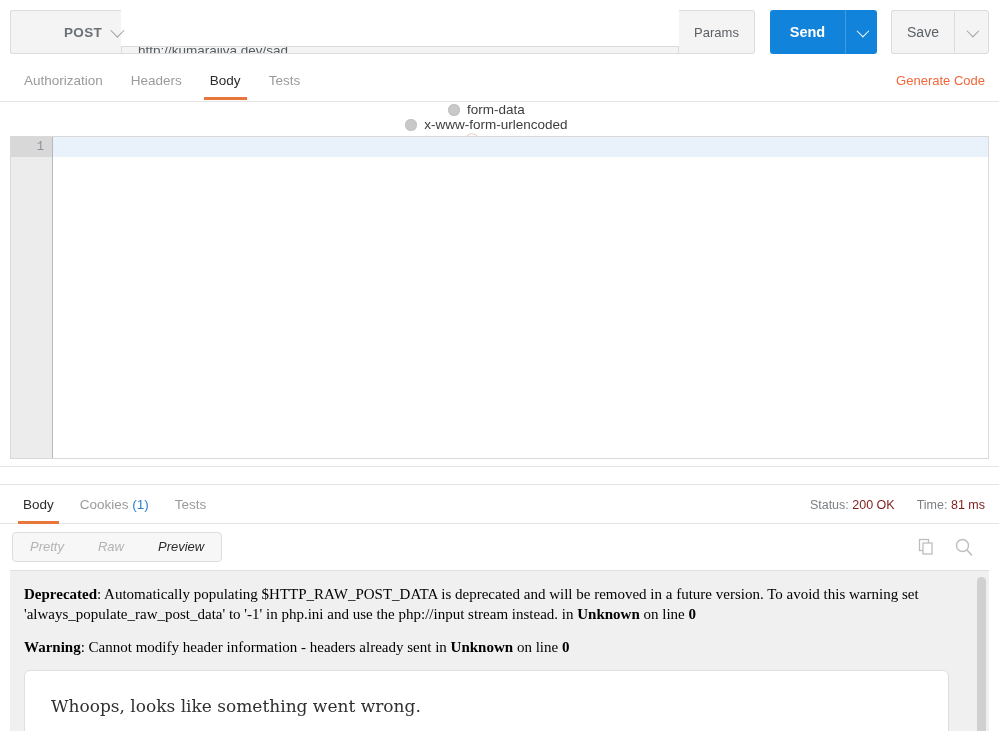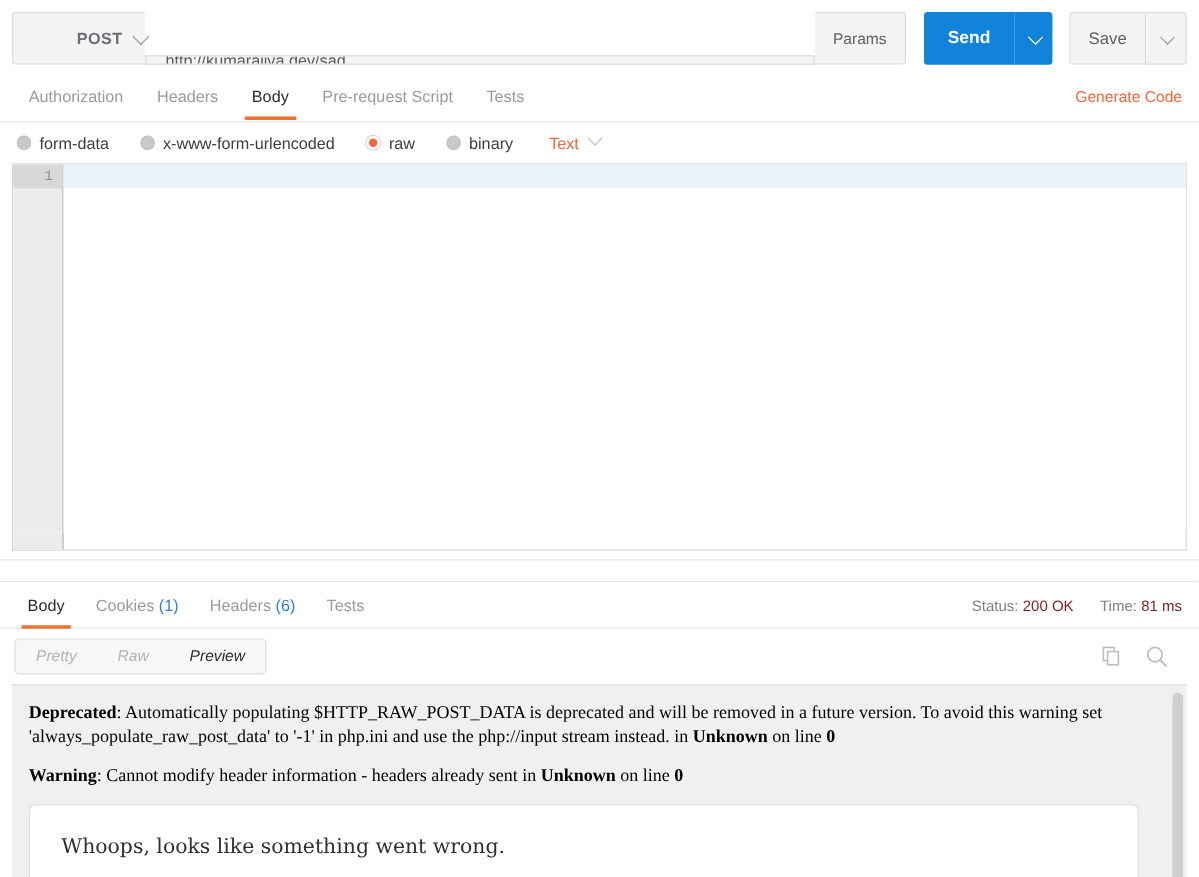--- a/index.html
+++ b/index.html
@@ -180,20 +180,21 @@
     padding-right: 4px;
   }
 
   
   .bodytype-row {
     display: flex;
     align-items: center;
     height: 34px;
     padding: 0 14px;
     gap: 0;
+    flex-direction: column;
   }
   .radio-opt {
     display: flex;
     align-items: center;
     gap: 7px;
     margin-right: 26px;
     cursor: pointer;
     font-size: 13.5px;
     color: #3d3d3d;
   }
@@ -439,21 +440,20 @@
     <div class="save-caret">
       <span class="chev"></span>
     </div>
   </div>
 </div>
 
 <div class="req-tabs">
   <div class="tab"><span>Authorization</span></div>
   <div class="tab"><span>Headers</span></div>
   <div class="tab active"><span>Body</span></div>
-  <div class="tab"><span>Pre-request Script</span></div>
   <div class="tab"><span>Tests</span></div>
   <div class="gen-code"><span>Generate Code</span></div>
 </div>
 
 <div class="bodytype-row">
   <div class="radio-opt">
     <span class="radio-dot"></span>
     <span>form-data</span>
   </div>
   <div class="radio-opt">
@@ -489,24 +489,20 @@
 
 <div class="splitter"></div>
 
 <div class="resp-tabs">
   <div class="tab active">
     <span>Body</span>
   </div>
   <div class="tab">
     <span>Cookies</span>
     <span class="tab-count">(1)</span>
-  </div>
-  <div class="tab">
-    <span>Headers</span>
-    <span class="tab-count">(6)</span>
   </div>
   <div class="tab">
     <span>Tests</span>
   </div>
   <div class="resp-meta">
     <div>
       <span>Status:</span>
       <span class="val">200 OK</span>
     </div>
     <div>

